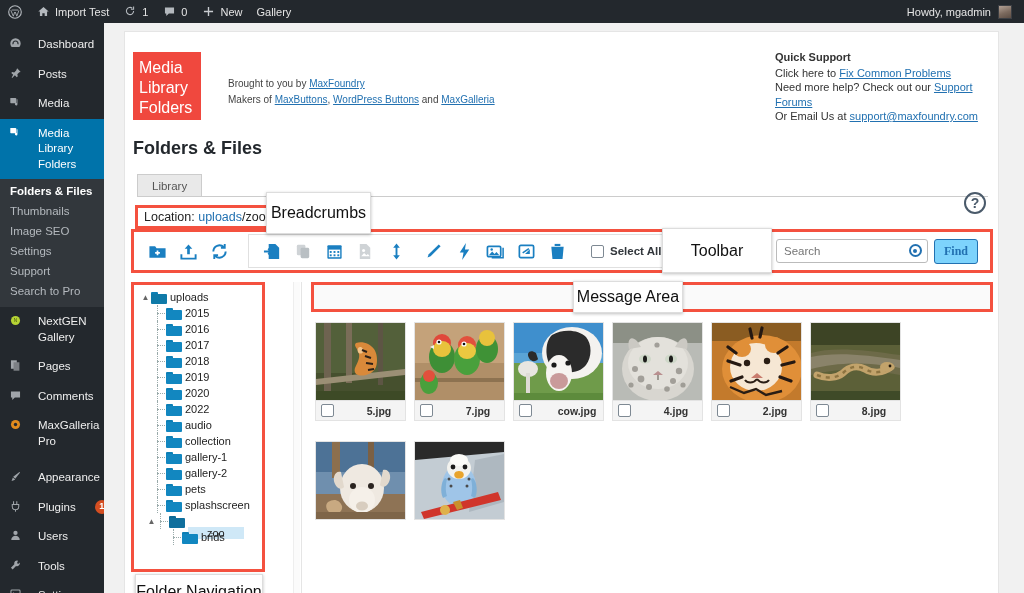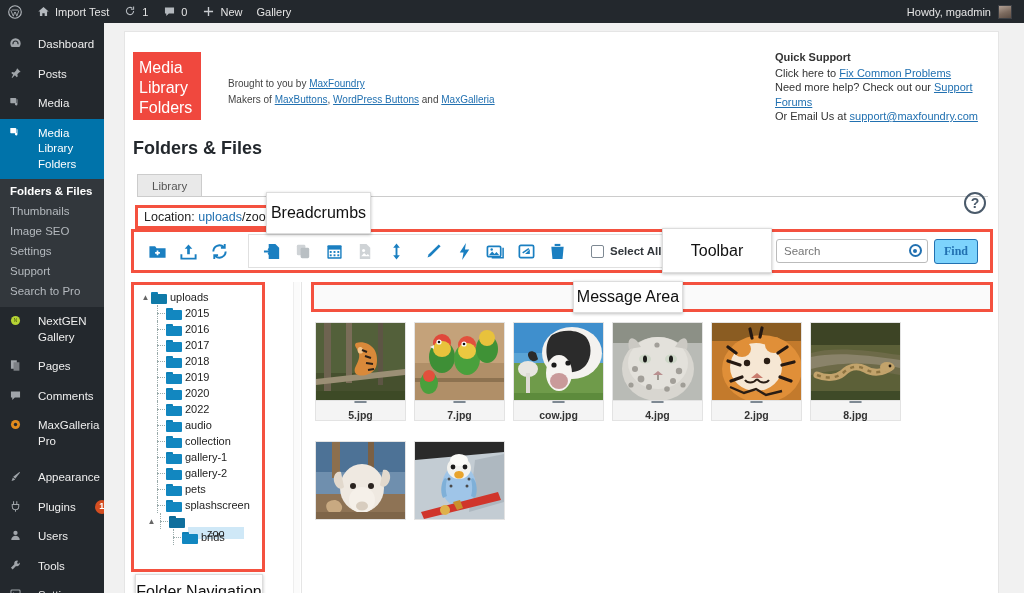--- a/index.html
+++ b/index.html
@@ -123,21 +123,21 @@
   .folder::before { content: ""; position: absolute; left: 0; top: 1px; width: 7px; height: 3px; background: #0d7fb5; border-radius: 1px 1px 0 0; }
   .folder::after { content: ""; position: absolute; left: 0; top: 3px; width: 16px; height: 10px; background: #1287c0; border-radius: 1px; }
   .folder.root::after { background: #0f7aa8; }
   
   .msg-outer { position: absolute; left: 186px; top: 250px; width: 682px; height: 30px; border: 3px solid #f4513f; background: #fafafa; }
   .files-pane { position: absolute; left: 186px; top: 288px; width: 682px; height: 290px; overflow: hidden; }
   .files-grid { display: flex; flex-wrap: wrap; gap: 10px 8px; padding: 2px 0 0 4px; }
   .file-card { width: 91px; background: #fff; border: 1px solid #e3e3e3; }
   .thumb { width: 89px; height: 77px; overflow: hidden; display: block; }
   .thumb svg { display: block; }
-  .file-foot { display: flex; align-items: center; gap: 6px; height: 20px; background: #f4f4f4; border-top: 1px solid #e3e3e3; padding: 0 5px; flex-direction: column; }
+  .file-foot { display: flex; align-items: center; gap: 24px; height: 20px; background: #f4f4f4; border-top: 1px solid #e3e3e3; padding: 0 5px; }
   .file-foot .name { font-size: 10.5px; font-weight: bold; color: #333; flex: 1; text-align: center; }
   .vdivider { position: absolute; left: 176px; top: 250px; width: 1px; height: 328px; background: #e5e5e5; }
   .vscroll { position: absolute; left: 168px; top: 250px; width: 7px; height: 328px; background: #fbfbfb; border-left: 1px solid #eee; }
 </style>
 </head>
 <body>
 
 <div id="adminbar">
   <div class="ab-item">
     <span class="ab-ico">

